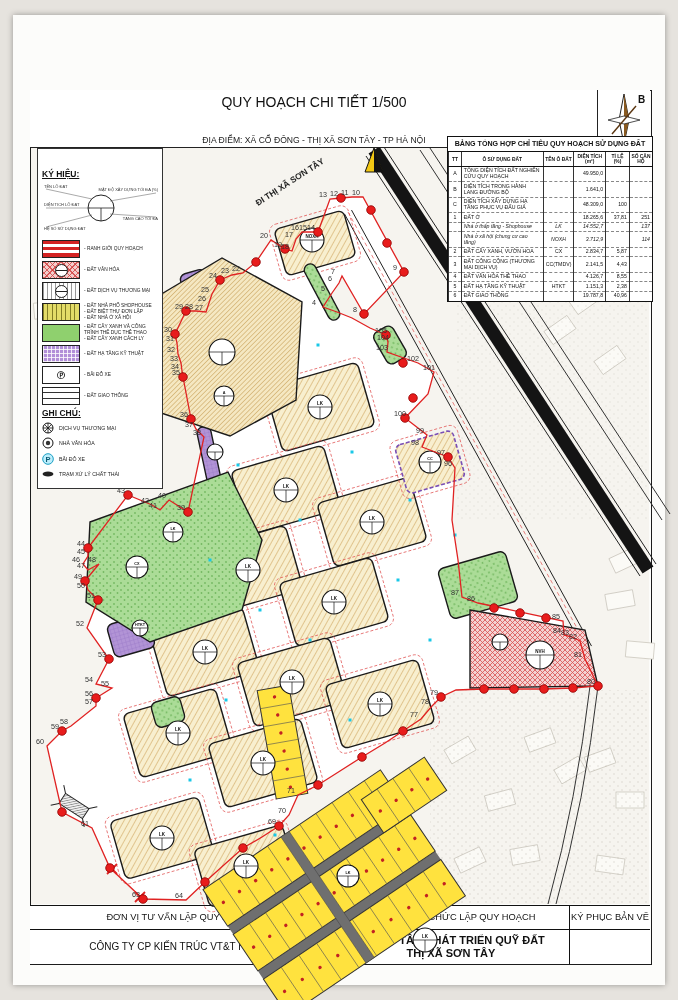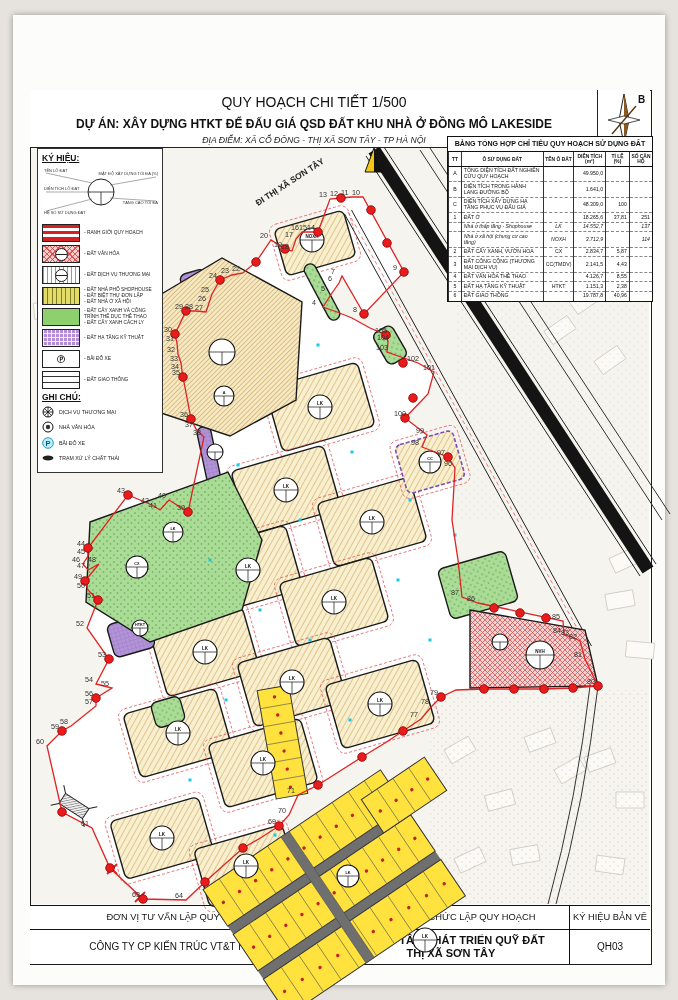--- a/index.html
+++ b/index.html
@@ -3,24 +3,24 @@
 <meta charset="utf-8">
 <style>
   html,body{margin:0;padding:0;background:#dcd9d4;font-family:"Liberation Sans",sans-serif;}
   .page{position:relative;width:678px;height:1000px;background:#e6e3de;overflow:hidden;}
   .paper{position:absolute;left:13px;top:15px;width:652px;height:970px;background:#fcfcfa;box-shadow:0 0 6px rgba(0,0,0,.35);}
   .frame{position:absolute;left:30px;top:90px;width:620px;height:873px;border:1.6px solid #1c1c1c;z-index:1;}
   
   .titleblock{position:absolute;left:30px;top:90px;width:620px;height:57px;background:#fff;border-bottom:1px solid #222;z-index:3;}
   .t-main{position:absolute;left:0;top:0;width:568px;height:24px;line-height:24px;text-align:center;font-size:14px;font-weight:normal;color:#111;}
   .t-sub{position:absolute;left:0;top:24px;width:568px;height:20px;line-height:20px;text-align:center;font-size:12px;font-weight:bold;color:#111;}
-  .t-loc{position:absolute;left:0;top:44px;width:568px;height:13px;line-height:12px;text-align:center;font-size:8.6px;color:#222;font-style:italic;}
+  .t-loc{position:absolute;left:0;top:44px;width:568px;height:13px;line-height:12px;text-align:center;font-size:8.6px;color:#222;}
   .northcell{position:absolute;right:0;top:0;width:52px;height:57px;border-left:1px solid #222;}
   
-  .legend{position:absolute;left:37px;top:148px;width:126px;background:#fff;border:1px solid #333;z-index:3;padding:3px 3px 4px 4px;box-sizing:border-box;}
+  .legend{position:absolute;left:37px;top:148px;width:126px;background:#fff;border:1px solid #333;z-index:3;padding:19px 3px 4px 4px;box-sizing:border-box;}
   .lg-h{font-size:8.5px;font-weight:bold;text-decoration:underline;color:#111;margin:1px 0 2px;}
   .lg-item{display:flex;align-items:center;margin:3px 0;}
   .lg-lab{font-size:4.8px;line-height:1.25;color:#222;margin-left:4px;white-space:pre-line;}
   .sw{width:36px;height:16px;border:1.2px solid #222;flex:none;position:relative;background:#fff;}
   .sw-boundary{background:repeating-linear-gradient(180deg,#d42222 0 3px,#fff 3px 6px,#d42222 6px 9px,#fff 9px 12px,#d42222 12px 16px);}
   .sw-vanhoa{background:#f3cecc;background-image:repeating-linear-gradient(45deg,rgba(210,60,60,.8) 0 .8px,transparent .8px 4px),repeating-linear-gradient(-45deg,rgba(210,60,60,.8) 0 .8px,transparent .8px 4px);}
   .sw-dvtm{background-image:repeating-linear-gradient(90deg,#9a9a9a 0 .8px,transparent .8px 4px);}
   .sw-shop{background:#e3dc68;background-image:repeating-linear-gradient(90deg,rgba(120,115,30,.9) 0 1px,transparent 1px 4.5px);}
   .sw-green{background:#8fd06e;}
   .sw-htkt{background:#b28fd8;background-image:repeating-linear-gradient(0deg,rgba(255,255,255,.8) 0 .8px,transparent .8px 4px),repeating-linear-gradient(90deg,rgba(255,255,255,.8) 0 .8px,transparent .8px 4px);}
@@ -63,22 +63,21 @@
     <div class="f-cell f-left">
       <div class="f-head">ĐƠN VỊ TƯ VẤN LẬP QUY HOẠCH</div>
       <div class="f-name">CÔNG TY CP KIẾN TRÚC VT&amp;T HÀ NỘI</div>
     </div>
     <div class="f-cell f-center">
       <div class="f-head">CƠ QUAN TỔ CHỨC LẬP QUY HOẠCH</div>
       <div class="f-name">TRUNG TÂM PHÁT TRIỂN QUỸ ĐẤT
 THỊ XÃ SƠN TÂY</div>
     </div>
     <div class="f-cell f-right">
-      <div class="f-head">KÝ HIỆU BẢN VẼ</div>
-      <div class="f-name">QH03</div>
+      <div class="f-head">KÝ PHỤC BẢN VẼ</div>
     </div>
   </div>
 
   <svg id="map" width="678" height="1000" viewBox="0 0 678 1000">
     <defs>
       <pattern id="pHatch" width="5" height="5" patternUnits="userSpaceOnUse" patternTransform="rotate(45)">
         <rect width="5" height="5" fill="#f8efcf"></rect>
           <line x1="0" y1="0" x2="0" y2="5" stroke="#c89a4e" stroke-width="1"></line>
       </pattern>
       <pattern id="pHatchD" width="3.4" height="3.4" patternUnits="userSpaceOnUse" patternTransform="rotate(45)">
@@ -523,21 +522,20 @@
         <text x="423" y="370" font-size="7.2" fill="#333">101</text>
         <text x="407" y="361" font-size="7.2" fill="#333">102</text>
         <text x="376" y="350" font-size="7.2" fill="#333">103</text>
         <text x="377" y="340" font-size="7.2" fill="#333">104</text>
         <text x="375" y="333" font-size="7.2" fill="#333">105</text>
       </g>
   </svg>
 
   <div class="titleblock">
     <div class="t-main">QUY HOẠCH CHI TIẾT 1/500</div>
-    <div class="t-sub">DỰ ÁN: XÂY DỰNG HTKT ĐỂ ĐẤU GIÁ QSD ĐẤT KHU NHÀ Ở ĐỒNG MÔ LAKESIDE</div>
     <div class="t-loc">ĐỊA ĐIỂM: XÃ CỔ ĐÔNG - THỊ XÃ SƠN TÂY - TP HÀ NỘI</div>
     <div class="northcell">
       <svg width="52" height="57" viewBox="0 0 52 57">
         <text x="40" y="13" font-size="10" font-weight="bold" fill="#111" id="northLetter">B</text>
         <polygon points="26,4 31,30 26,54 21,30" fill="#fff" stroke="#222" stroke-width="1"></polygon>
         <polygon points="26,4 31,30 26,54" fill="#8a5a20"></polygon>
         <polygon points="10,30 26,26 42,30 26,34" fill="#fff" stroke="#222" stroke-width="0.8"></polygon>
         <line x1="14" y1="44" x2="38" y2="16" stroke="#5a3510" stroke-width="1.4"></line>
       </svg>
     </div>

